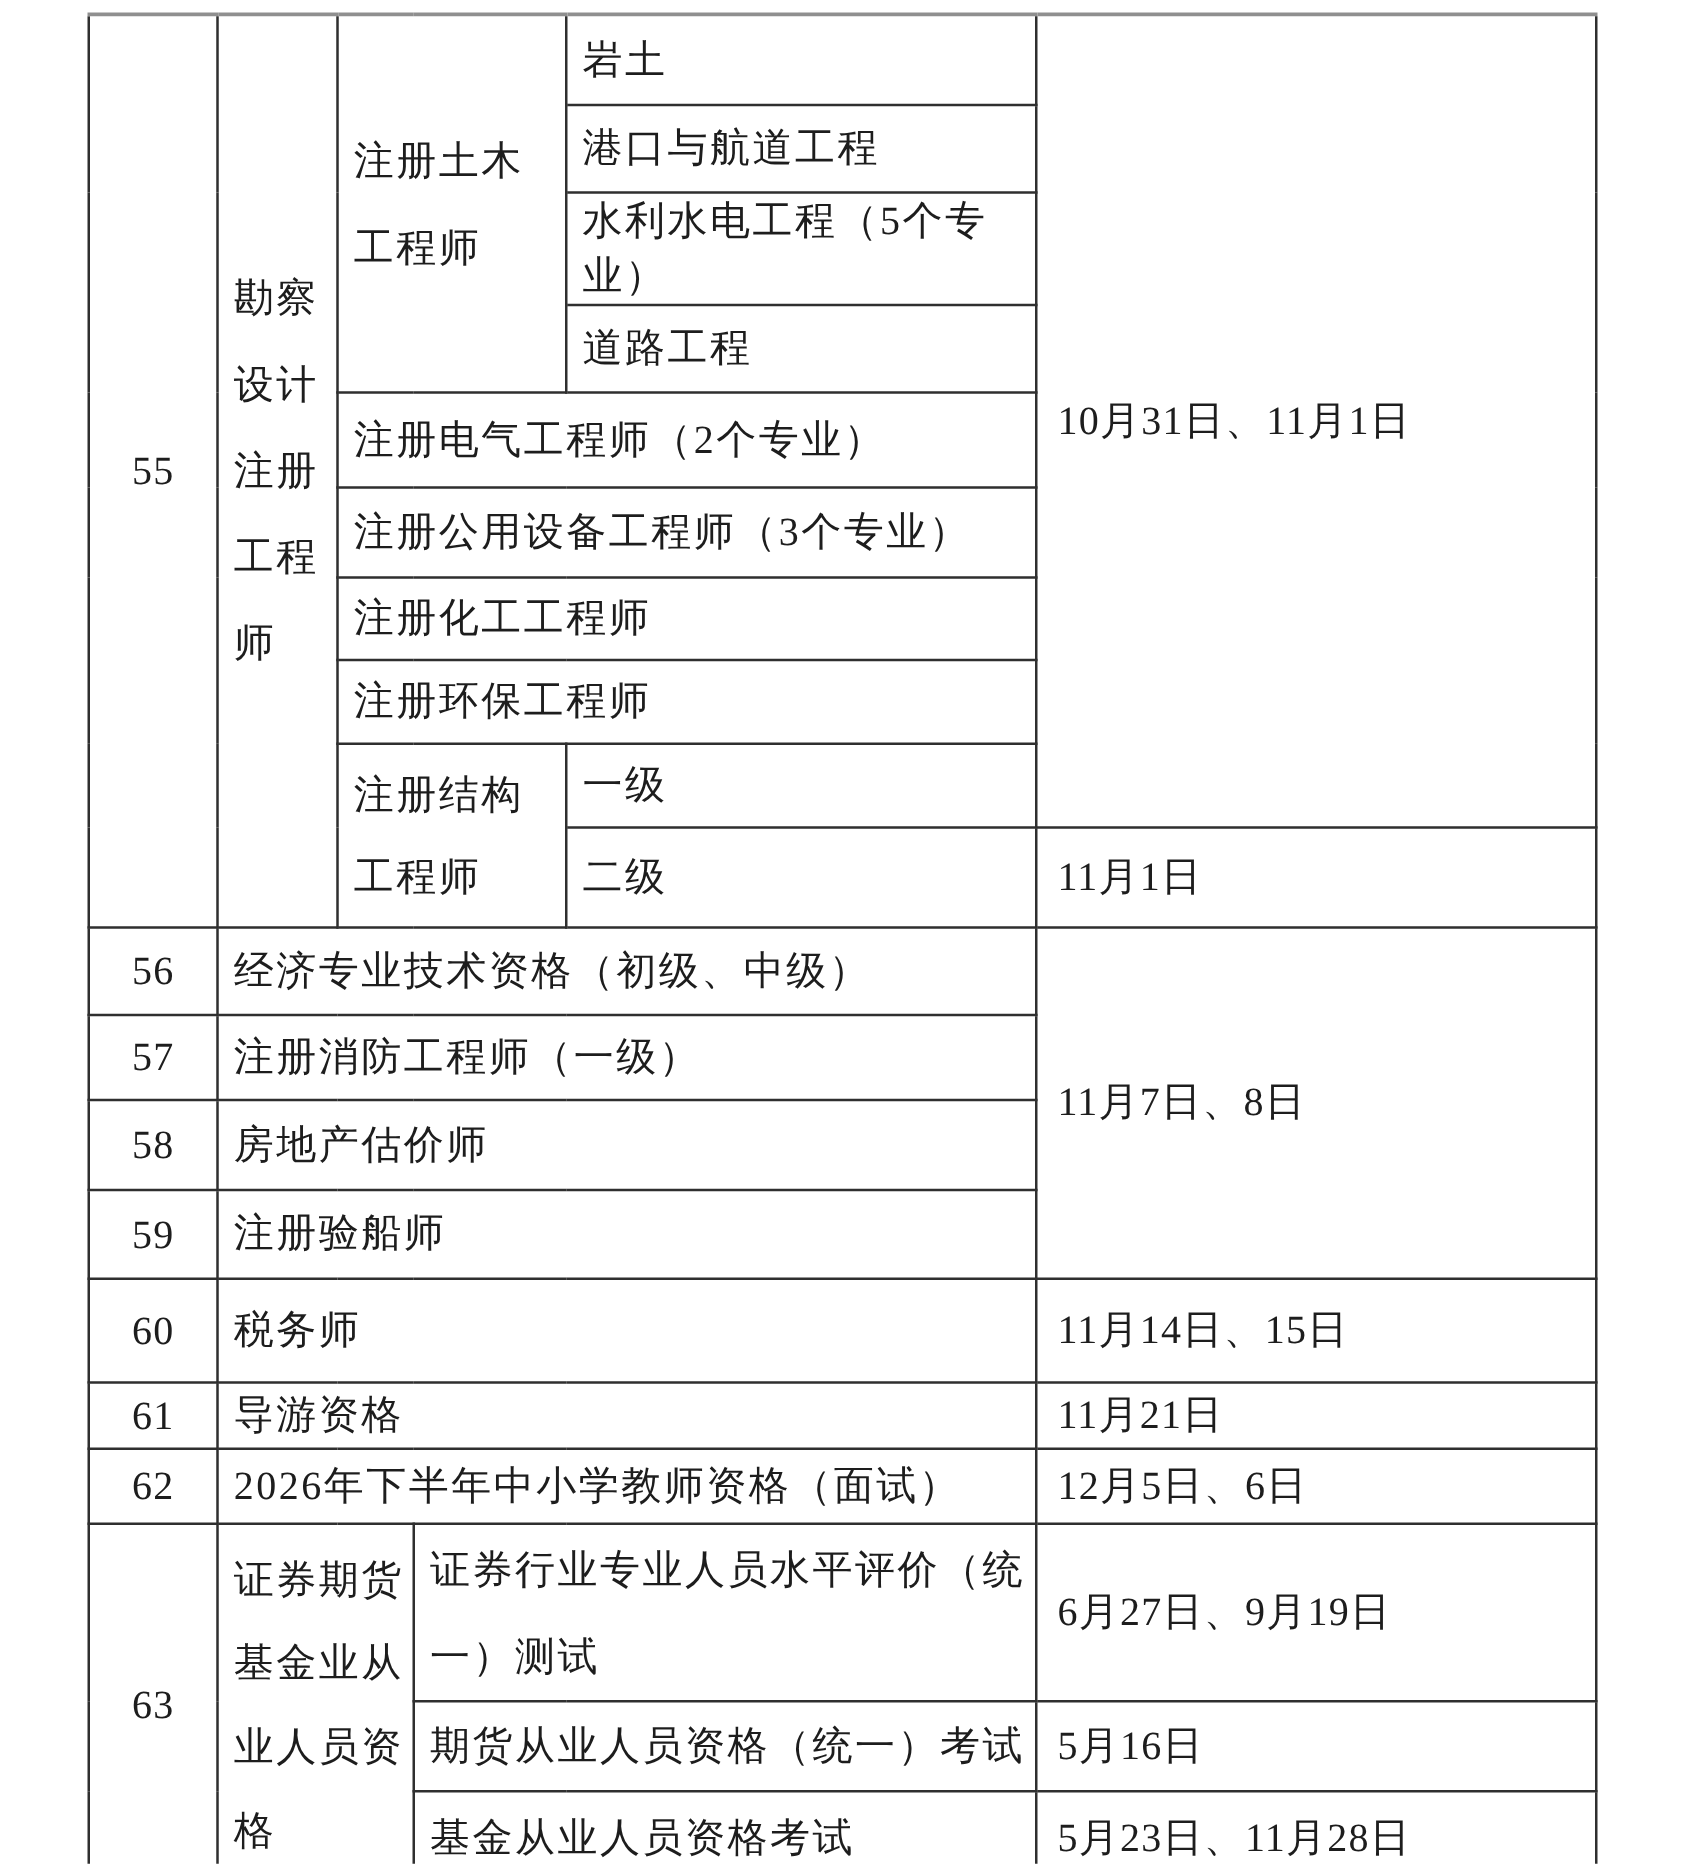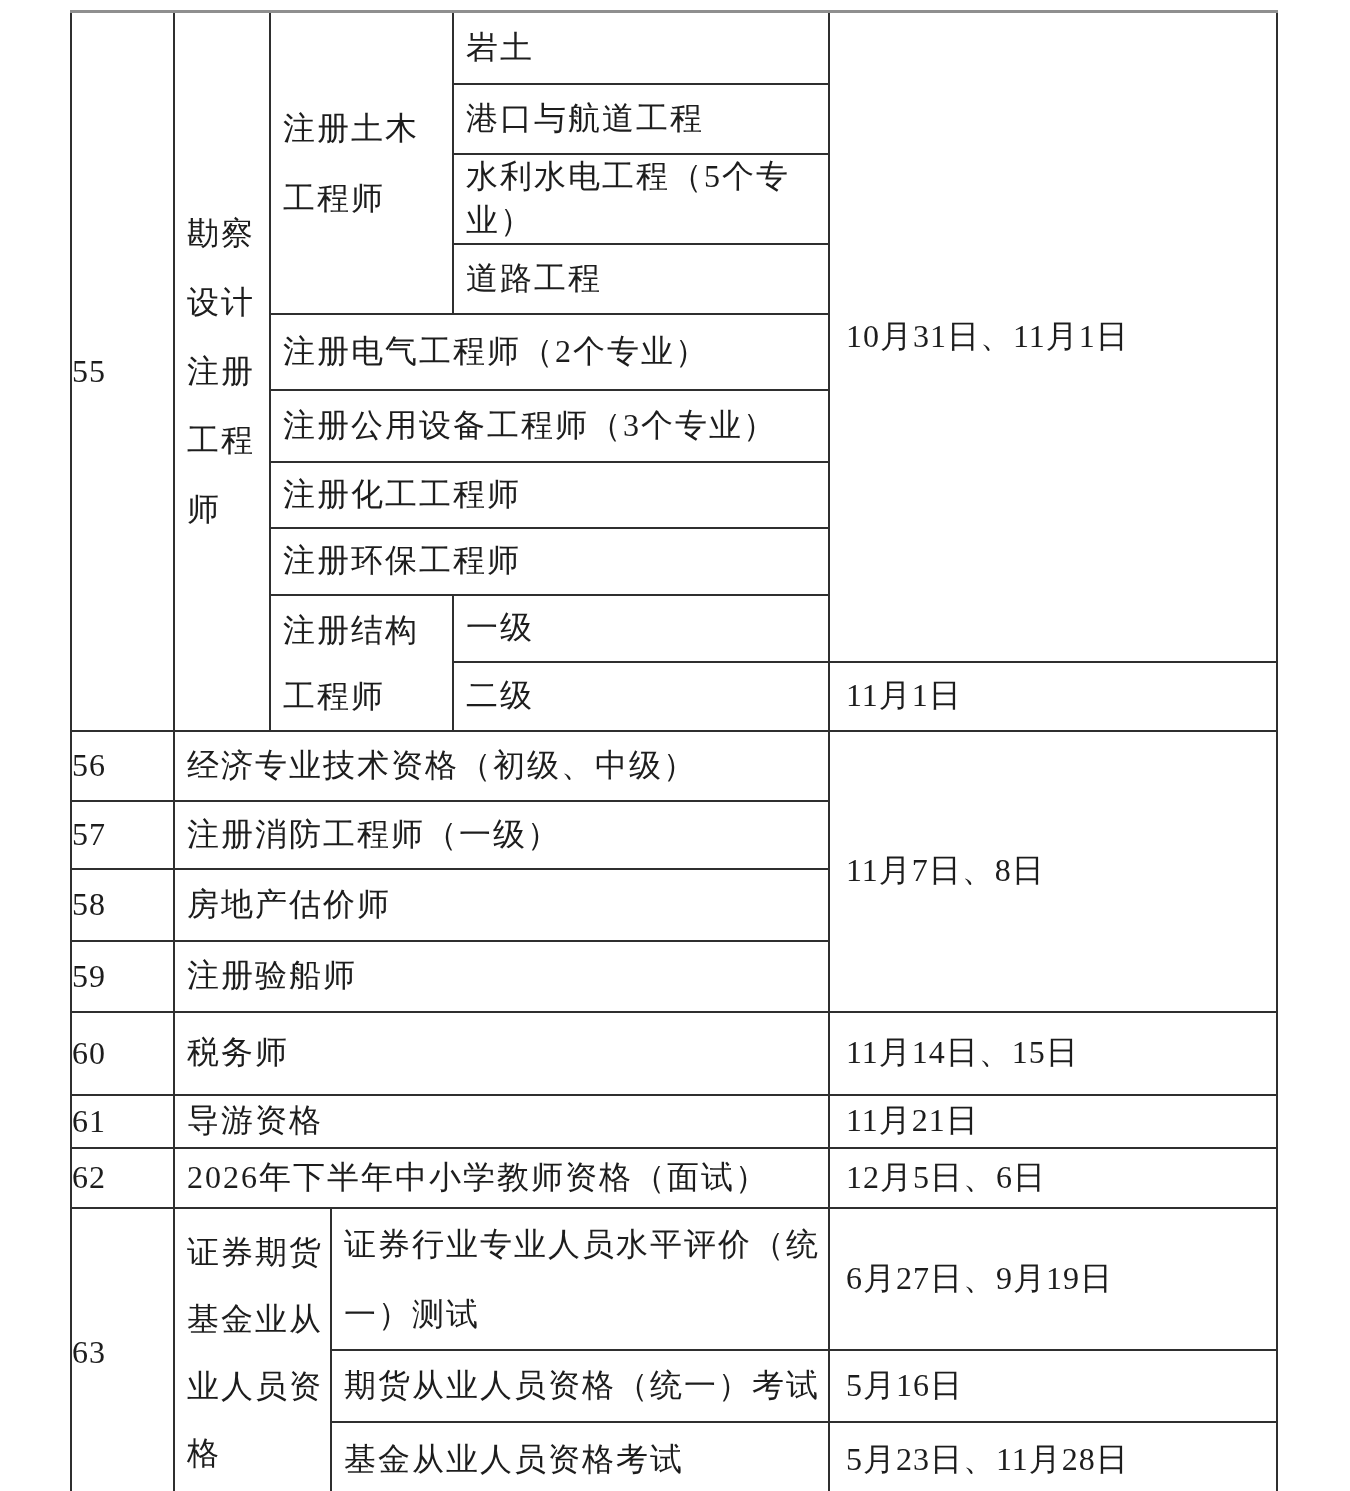--- a/index.html
+++ b/index.html
@@ -16,31 +16,31 @@
   }
   td{
     border:2px solid #2f2f2f;
     font-size:32px;
     letter-spacing:2px;
     vertical-align:middle;
     padding:0 6px 0 12px;
     overflow:hidden;
   }
   tr.top > td{border-top:3px solid #8f8f8f;}
-  td.num{padding:0;letter-spacing:1px;}
+  td.num{text-align:center;padding:0;letter-spacing:1px;}
   td.date{padding-left:16px;letter-spacing:1px;}
   .wrap{white-space:pre-line;}
   .lh69{line-height:69px;}
   .lh70{line-height:70px;margin-left:10px;}
   .lh66{line-height:66px;}
   .lh67{line-height:67px;}
   
   .r1{height:72px;}  .r2{height:70px;}  .r3{height:68px;}  .r4{height:70px;}
   .r5{height:76px;}  .r6{height:72px;}  .r7{height:66px;}  .r8{height:67px;margin-left:44px;}
-  .r9{height:67px;}  .r10{height:69px;} .r11{height:70px;} .r12{height:68px;}
+  .r9{height:67px;}  .r10{height:80px;} .r11{height:70px;} .r12{height:68px;}
   .r13{height:72px;} .r14{height:71px;} .r15{height:83px;} .r16{height:53px;}
   .r17{height:60px;} .r18{height:135px;}.r19{height:72px;} .r20{height:76px;}
 </style>
 </head>
 <body>
 
 <table class="sched">
   <colgroup>
     <col style="width:103px">
       <col style="width:96px">

